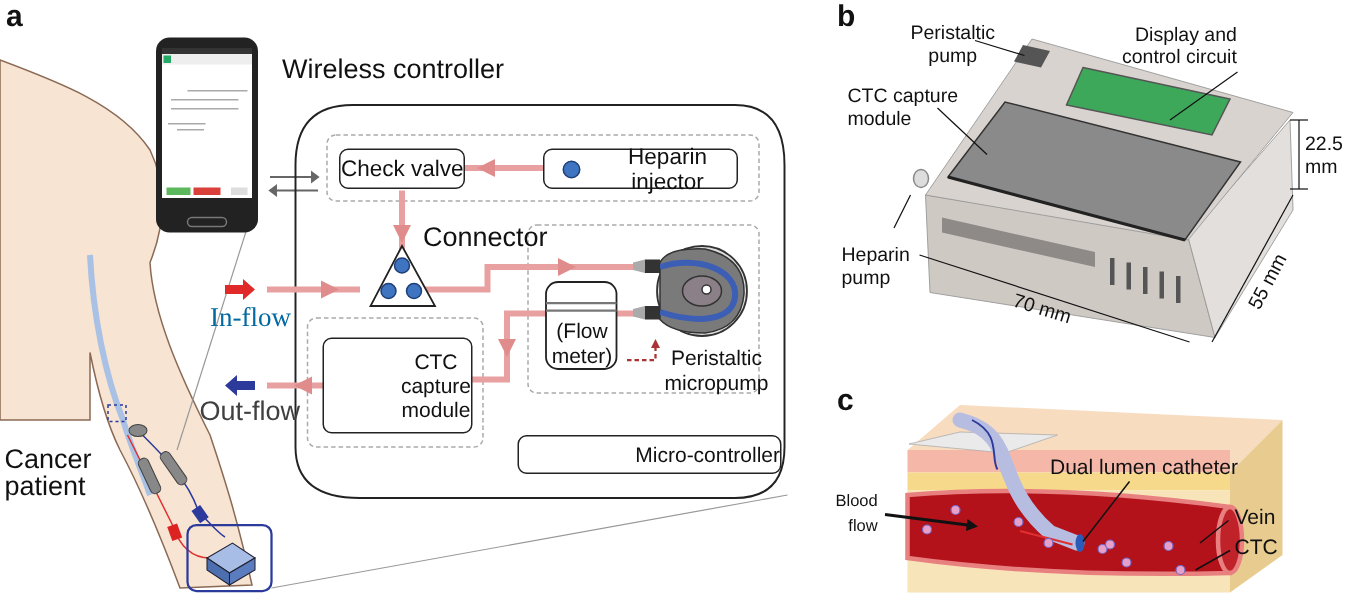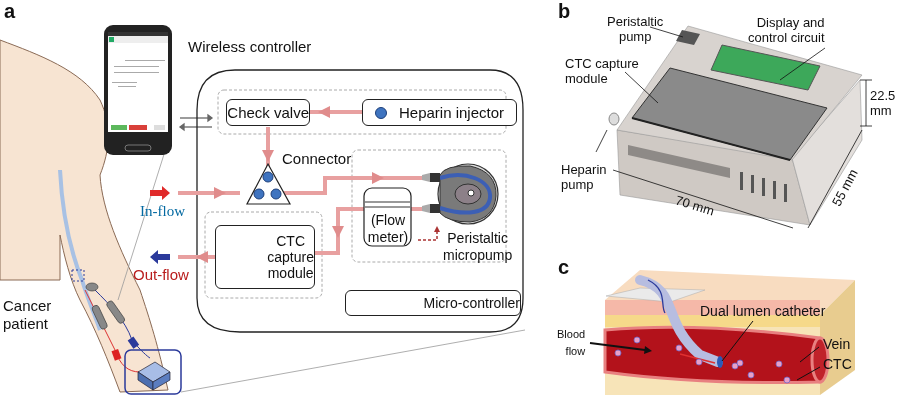--- a/index.html
+++ b/index.html
@@ -1,20 +1,20 @@
 <!DOCTYPE html>
 <html><head>
 <meta charset="utf-8">
 <style>
   html, body { margin:0; padding:0; background:#fff; }
   body { width:900px; height:402px; position:relative; overflow:hidden; font-family:"Liberation Sans", sans-serif; color:#111; }
   .abs { position:absolute; }
   .panel-label { font-weight:bold; font-size:20px; }
   .lbl { font-size:13px; line-height:15px; white-space:nowrap; }
-  .lbl16 { font-size:15px; line-height:17px; white-space:nowrap; }
+  .lbl16 { font-size:18px; line-height:17px; white-space:nowrap; }
   svg { position:absolute; left:0; top:0; }
   .box { position:absolute; border:1.3px solid #222; border-radius:6px; background:#fff; box-sizing:border-box; display:flex; align-items:center; justify-content:flex-end; text-align:center; font-size:15px; line-height:17px; }
 </style>
 </head>
 <body>
 
 <div class="abs panel-label" style="left:4px;top:0px;">a</div>
 
 <svg width="900" height="402">
 
@@ -122,37 +122,37 @@
   </g>
 
   <circle cx="225" cy="257" r="5" fill="#3f74c0" stroke="#1d3f7a"></circle>
   <circle cx="309" cy="257" r="5" fill="#3f74c0" stroke="#1d3f7a"></circle>
 </svg>
 
 <div class="abs lbl16" style="left:188px;top:38px;">Wireless controller</div>
 <div class="box" style="left:226px;top:99px;width:84px;height:27px;">
     <span>Check valve</span>
   </div>
-<div class="box" style="left:362px;top:99px;width:155px;height:27px;justify-content:flex-start;padding-left:36px;">
+<div class="box" style="left:362px;top:99px;width:130px;height:27px;justify-content:flex-start;padding-left:36px;">
   <span class="abs" style="left:12px;top:7px;width:10px;height:10px;border-radius:50%;background:#3f74c0;border:1px solid #1d3f7a;"></span>
   <span>Heparin injector</span>
 </div>
 <div class="abs lbl16" style="left:282px;top:150px;">Connector</div>
 <div class="abs" style="left:365px;top:212px;width:46px;text-align:center;font-size:14px;line-height:17px;white-space:pre-line;">(Flow
 meter)</div>
 <div class="abs" style="left:443px;top:230px;text-align:center;font-size:14px;line-height:17px;white-space:pre-line;">Peristaltic
 micropump</div>
 <div class="box" style="left:215px;top:225px;width:100px;height:64px;white-space:pre-line;font-size:14px;line-height:16px;"><span>CTC
 capture
 module</span></div>
 <div class="box" style="left:345px;top:290px;width:176px;height:26px;font-size:14px;">
     <span>Micro-controller</span>
   </div>
 <div class="abs lbl16" style="left:140px;top:203px;color:#0369a1;font-family:Liberation Serif, serif;">In-flow</div>
-<div class="abs lbl16" style="left:133px;top:266px;color:#b91c1c;">Out-flow</div>
+<div class="abs lbl16" style="left:133px;top:266px;color:#404040;">Out-flow</div>
 <div class="abs lbl16" style="left:3px;top:297px;white-space:pre-line;line-height:18px;">Cancer
 patient</div>
 
 <div class="abs panel-label" style="left:558px;top:0px;">b</div>
 <svg width="900" height="402">
   <g>
 
     <polygon points="617,130 792,158 810,225 620,195" fill="#cfc9c4" stroke="#999" stroke-width="0.6"></polygon>
     <polygon points="792,158 860,80 862,140 810,225" fill="#e3dfdc" stroke="#999" stroke-width="0.6"></polygon>
 

